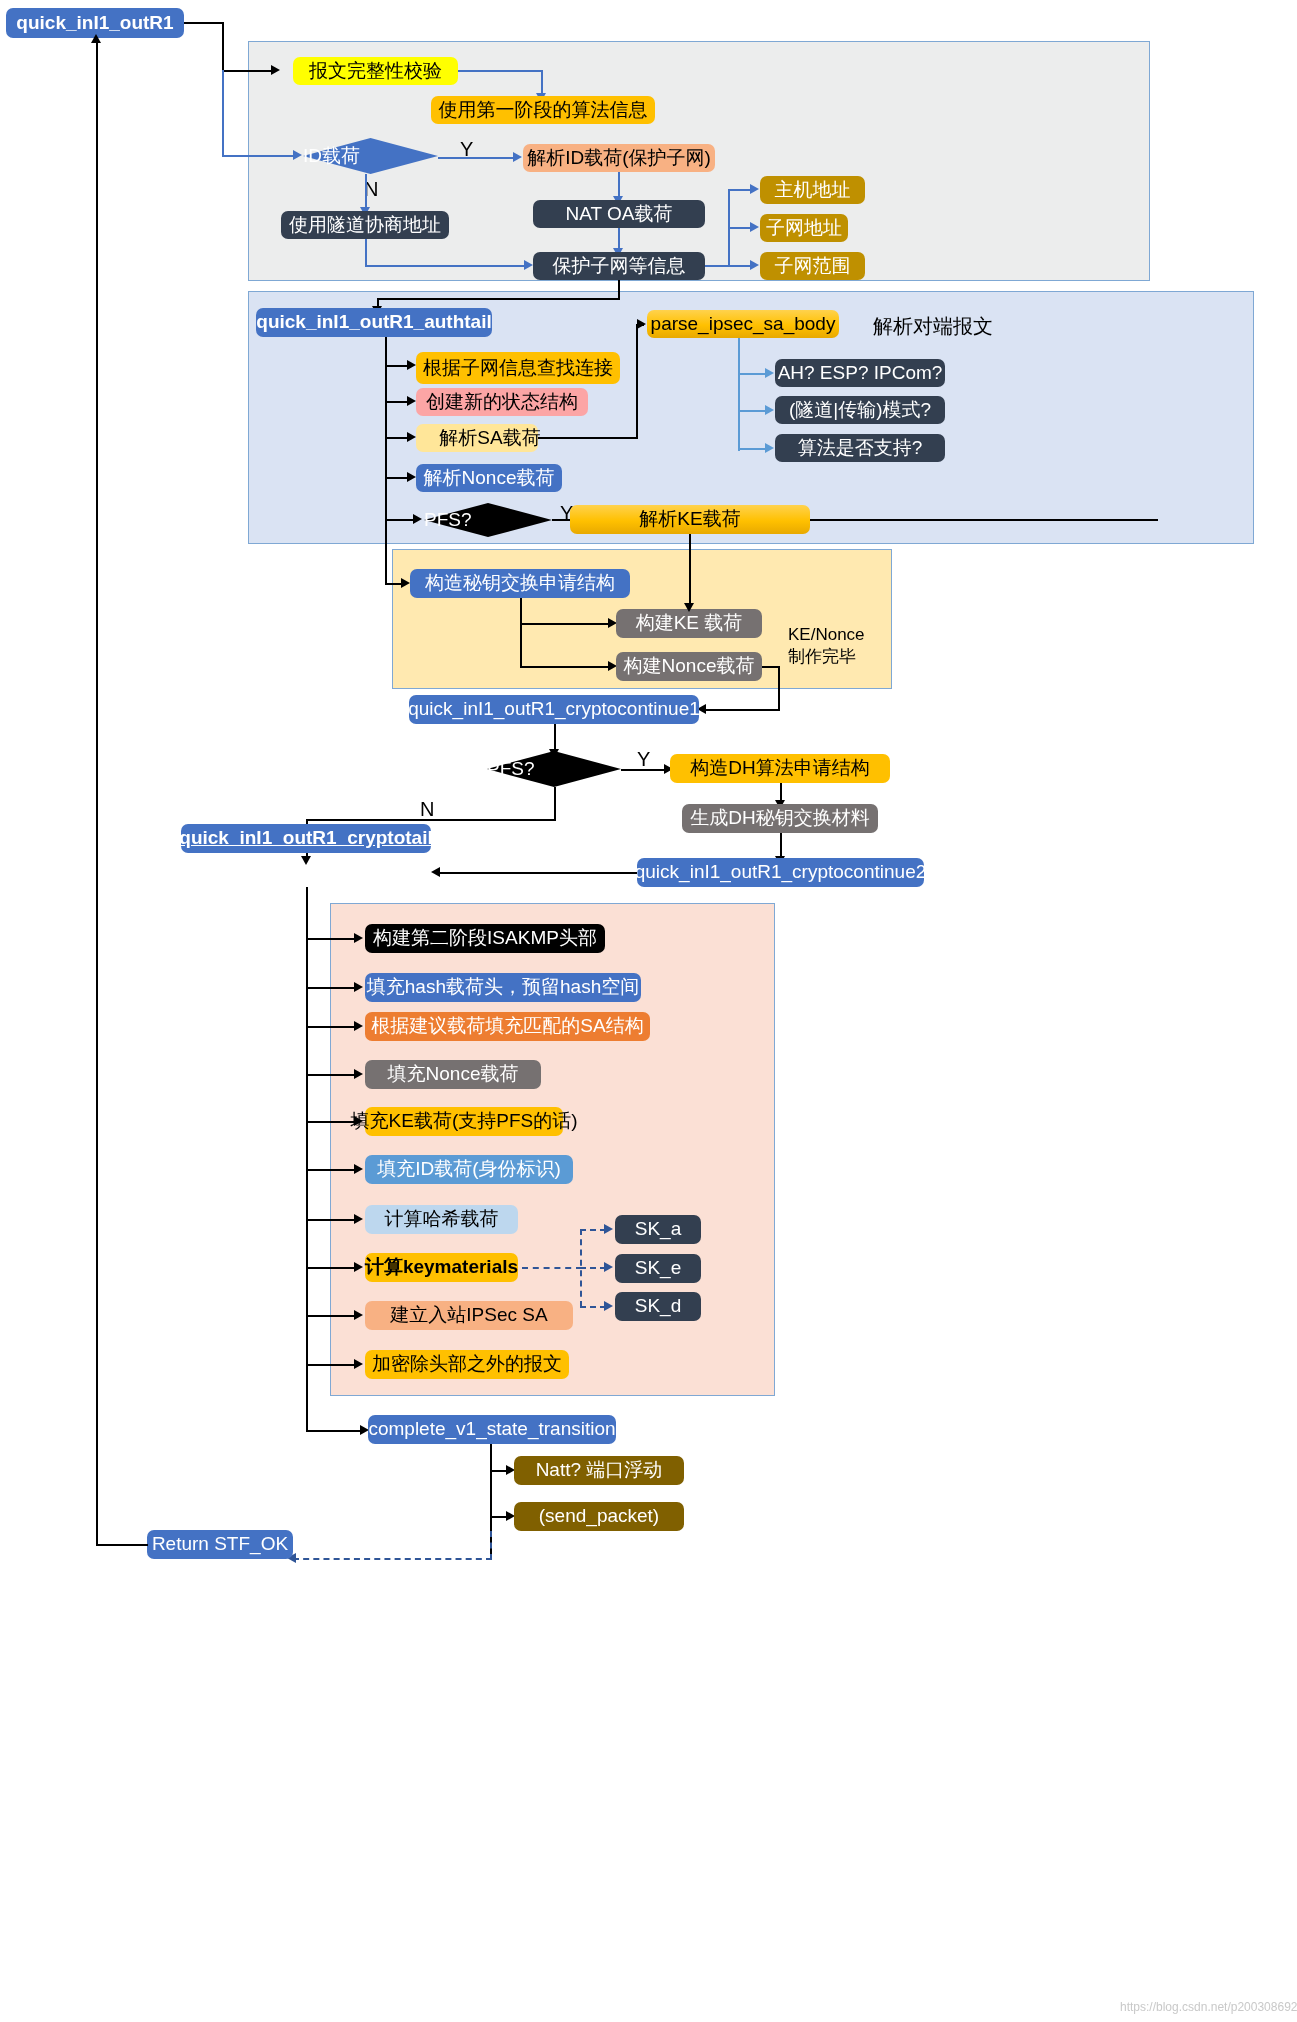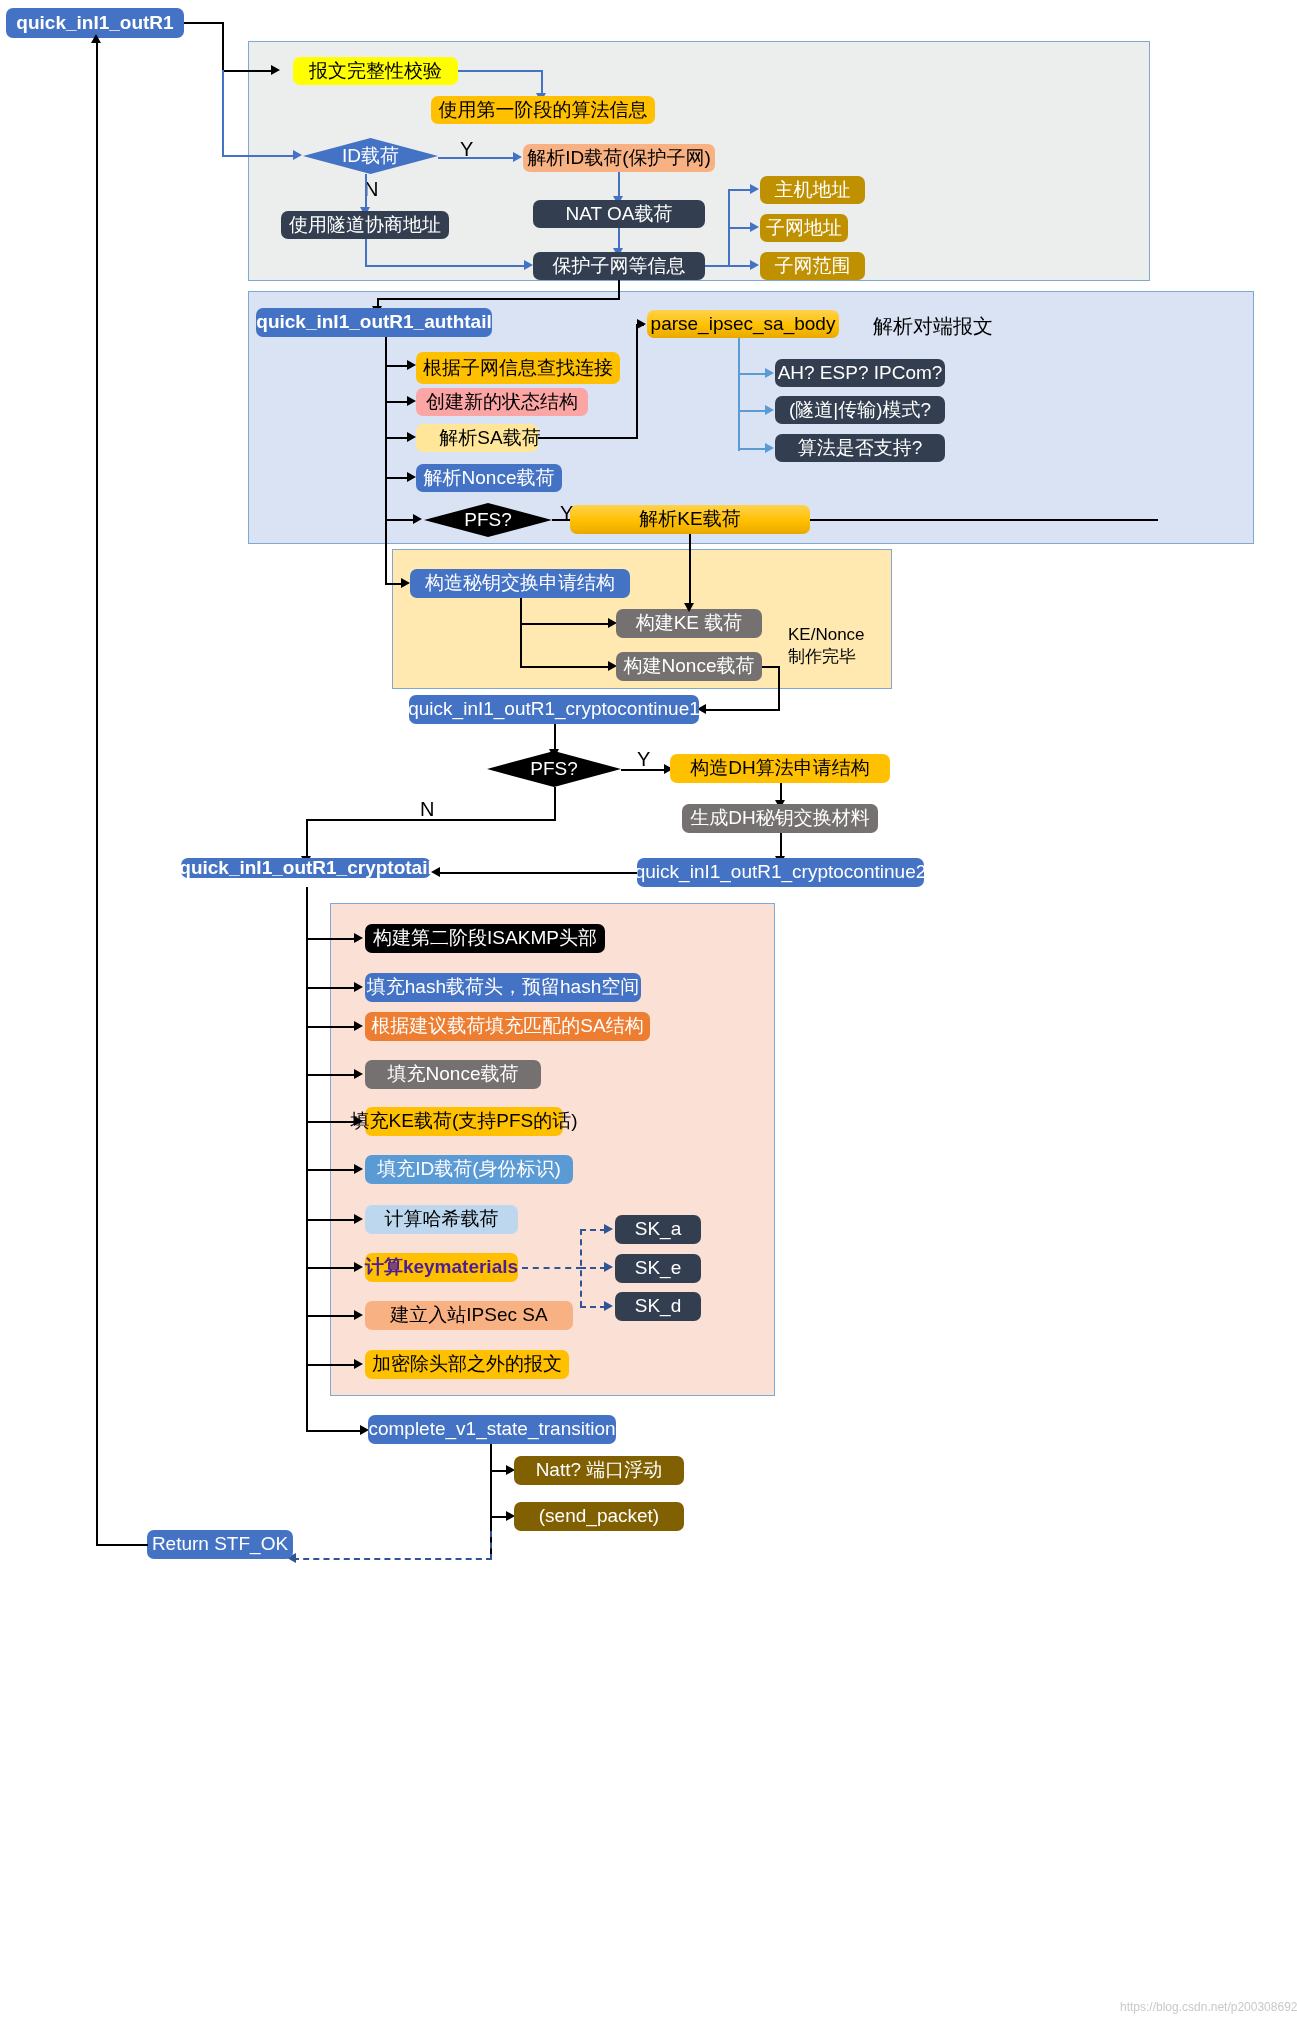--- a/index.html
+++ b/index.html
@@ -17,33 +17,33 @@
   .n-amber  {background:#ffc000;color:#000;}
   .n-gold   {background:#bf9000;color:#fff;}
   .n-dark   {background:#333f50;color:#fff;}
   .n-black  {background:#000000;color:#fff;}
   .n-salmon {background:#f8b183;color:#000;}
   .n-orange {background:#ed7d31;color:#fff;}
   .n-green  {background:#fca5a5;color:#000;}
   .n-cream  {background:#ffe699;color:#000;padding-left:36px;}
   .n-gray   {background:#767171;color:#fff;}
   .n-olive  {background:#806000;color:#fff;}
-  .n-amberb {background:#ffc000;color:#4c1d95;font-weight:bold;}
+  .n-amberb {background:#ffc000;color:#000000;font-weight:bold;}
 
   .grad-amber{background:linear-gradient(180deg,#ffd24d 0%,#ffc000 55%,#e8a900 100%);}
 
   
   .panel{position:absolute;box-sizing:border-box;border:1px solid #7fa8d4;}
   .p-gray {background:#eceded;}
   .p-blue {background:#dae3f3;}
   .p-yell {background:#ffe9b0;}
   .p-pink {background:#fbe0d5;}
 
   
-  .diamond{position:absolute;display:flex;align-items:center;justify-content:center;}
+  .diamond{position:absolute;display:flex;align-items:center;justify-content:flex-start;}
   .diamond .dshape{position:absolute;inset:0;}
   .diamond .dlabel{position:relative;z-index:2;font-size:19px;}
   .d-blue .dlabel{color:#fff;}
   .d-black .dlabel{color:#fff;}
 
   
   .ln{position:absolute;background:#000;}
   .ln.b{background:#4472c4;}
   .ln.lb{background:#5b9bd5;}
   .hline{height:2px;}
@@ -255,21 +255,21 @@
   <div class="arw d" style="left:775px;top:856px;"></div>
 
   <div class="node n-blue2" style="left:637px;top:858px;width:287px;height:29px;">quick_inI1_outR1_cryptocontinue2</div>
 
   <div class="lbl" style="left:420px;top:798px;">N</div>
   <div class="ln vline" style="left:554px;top:787px;height:34px;"></div>
   <div class="ln hline" style="left:306px;top:819px;width:250px;"></div>
   <div class="ln vline" style="left:306px;top:819px;height:39px;"></div>
   <div class="arw d" style="left:301px;top:856px;"></div>
 
-  <div class="node n-blue" style="left:181px;top:858px;width:250px;height:20px;">quick_inI1_outR1_cryptotail</div>
+  <div class="node n-blue" style="left:181px;top:824px;width:250px;height:29px;text-decoration:underline;">quick_inI1_outR1_cryptotail</div>
 
   <div class="ln hline" style="left:439px;top:872px;width:198px;"></div>
   <div class="arw l" style="left:431px;top:867px;"></div>
 
   <div class="ln vline" style="left:306px;top:887px;height:545px;"></div>
 
   <div class="node n-black" style="left:365px;top:924px;width:240px;height:29px;">构建第二阶段ISAKMP头部</div>
   <div class="ln hline" style="left:306px;top:938px;width:50px;"></div>
   <div class="arw r" style="left:354px;top:933px;"></div>
 

